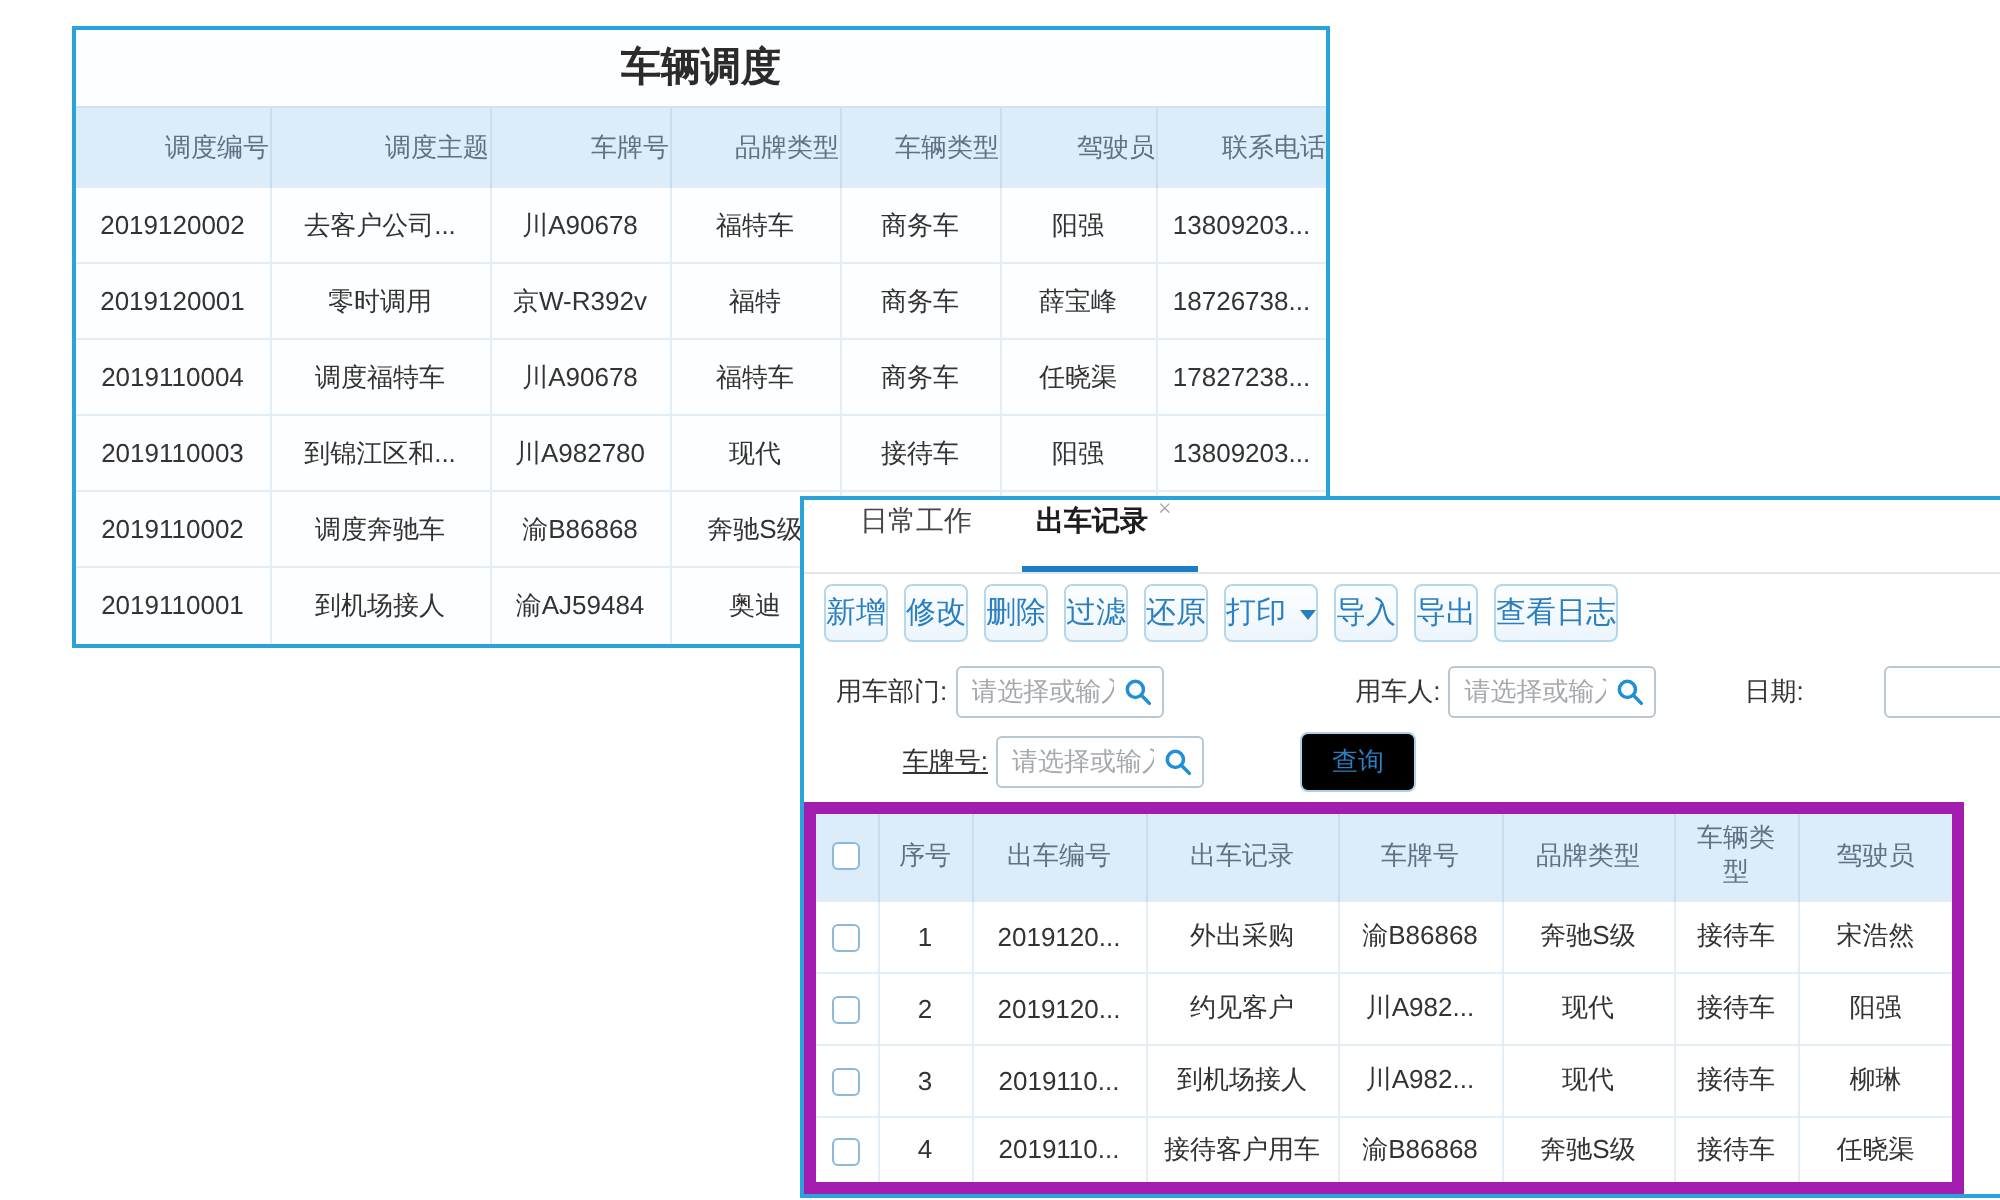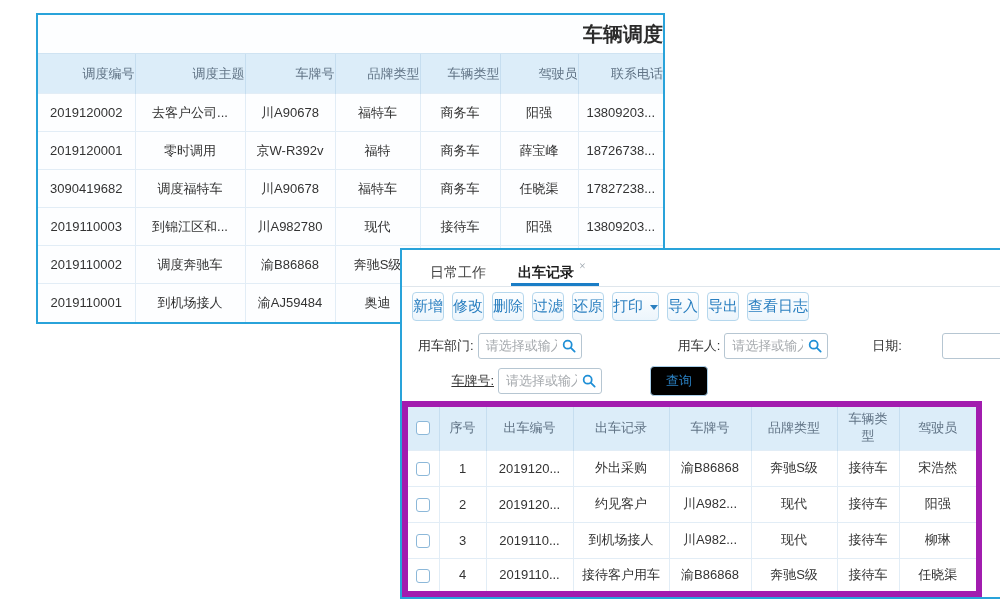--- a/index.html
+++ b/index.html
@@ -2,42 +2,42 @@
 <html><head>
 <meta charset="utf-8">
 <style>
   * { margin:0; padding:0; box-sizing:border-box; }
   html,body { width:1000px; height:600px; background:#fff; overflow:hidden;
     font-family:"Liberation Sans", sans-serif; position:relative; }
 
   
   .dispatch-panel { position:absolute; left:36px; top:13px; width:629px;
     border:2px solid #29a3da; background:#fdfeff; z-index:1; }
-  .dispatch-title { height:38px; line-height:38px; text-align:right;
+  .dispatch-title { height:38px; line-height:38px; text-align:center;
     font-size:20px; font-weight:bold; color:#2b2b2b; }
   table { border-collapse:collapse; table-layout:fixed; }
   .dispatch-table { width:625px; }
   .dispatch-table th { height:40px; background:#dcedf9; color:#5f7284;
     font-size:13px; font-weight:normal; text-align:right;
     border-top:1px solid #cfe3f2; border-left:1px solid #c6def0; }
   .dispatch-table th:first-child { border-left:none; }
   .dispatch-table td { height:38px; text-align:center; font-size:13px; color:#333;
     border-top:1px solid #e2edf6; border-left:1px solid #e2edf6;
     overflow:hidden; white-space:nowrap; }
   .dispatch-table td:first-child { border-left:none; }
 
   .link { color:#3e7cd6; cursor:pointer; }
 
   
   .trip-panel { position:absolute; left:400px; top:248px; width:614px;
     border:2px solid #29a3da; background:#fff; z-index:2; }
 
   .tab-bar { display:flex; align-items:stretch; height:37px; padding-left:12px;
     border-bottom:1px solid #dfe6ec; }
-  .tab { position:relative; margin:0 13px; padding:14px 3px 0; font-size:14px;
+  .tab { position:relative; margin:0 13px; padding:2px 3px 0; font-size:14px;
     color:#454545; cursor:pointer;font-family:Liberation Serif, serif; }
   .tab.active { font-weight:bold; color:#1d1d1d; }
   .tab.active::after { content:""; position:absolute; left:-4px; right:-10px;
     bottom:0; height:3px; background:#1a7dc6; }
   .tab-close { font-size:12px; color:#9aa3ab; position:relative; top:-7px;
     margin-left:5px; font-weight:normal; }
 
   .toolbar { padding:5px 0 3px 6px; }
   .tb-btn { display:inline-block; margin:0 4px; padding:4px 0; font-size:15px;
     color:#2a7fc0; background:linear-gradient(180deg,#fdfeff,#ecf5fc);
@@ -118,21 +118,21 @@
         <tr>
           <td class="link">2019120001</td>
           <td class="link">零时调用</td>
           <td class="link">京W-R392v</td>
           <td>福特</td>
           <td>商务车</td>
           <td class="link">薛宝峰</td>
           <td>18726738...</td>
         </tr>
         <tr>
-          <td class="link">3090419682</td>
+          <td class="link">2019110004</td>
           <td class="link">调度福特车</td>
           <td class="link">川A90678</td>
           <td>福特车</td>
           <td>商务车</td>
           <td class="link">任晓渠</td>
           <td>17827238...</td>
         </tr>
         <tr>
           <td class="link">2019110003</td>
           <td class="link">到锦江区和...</td>

